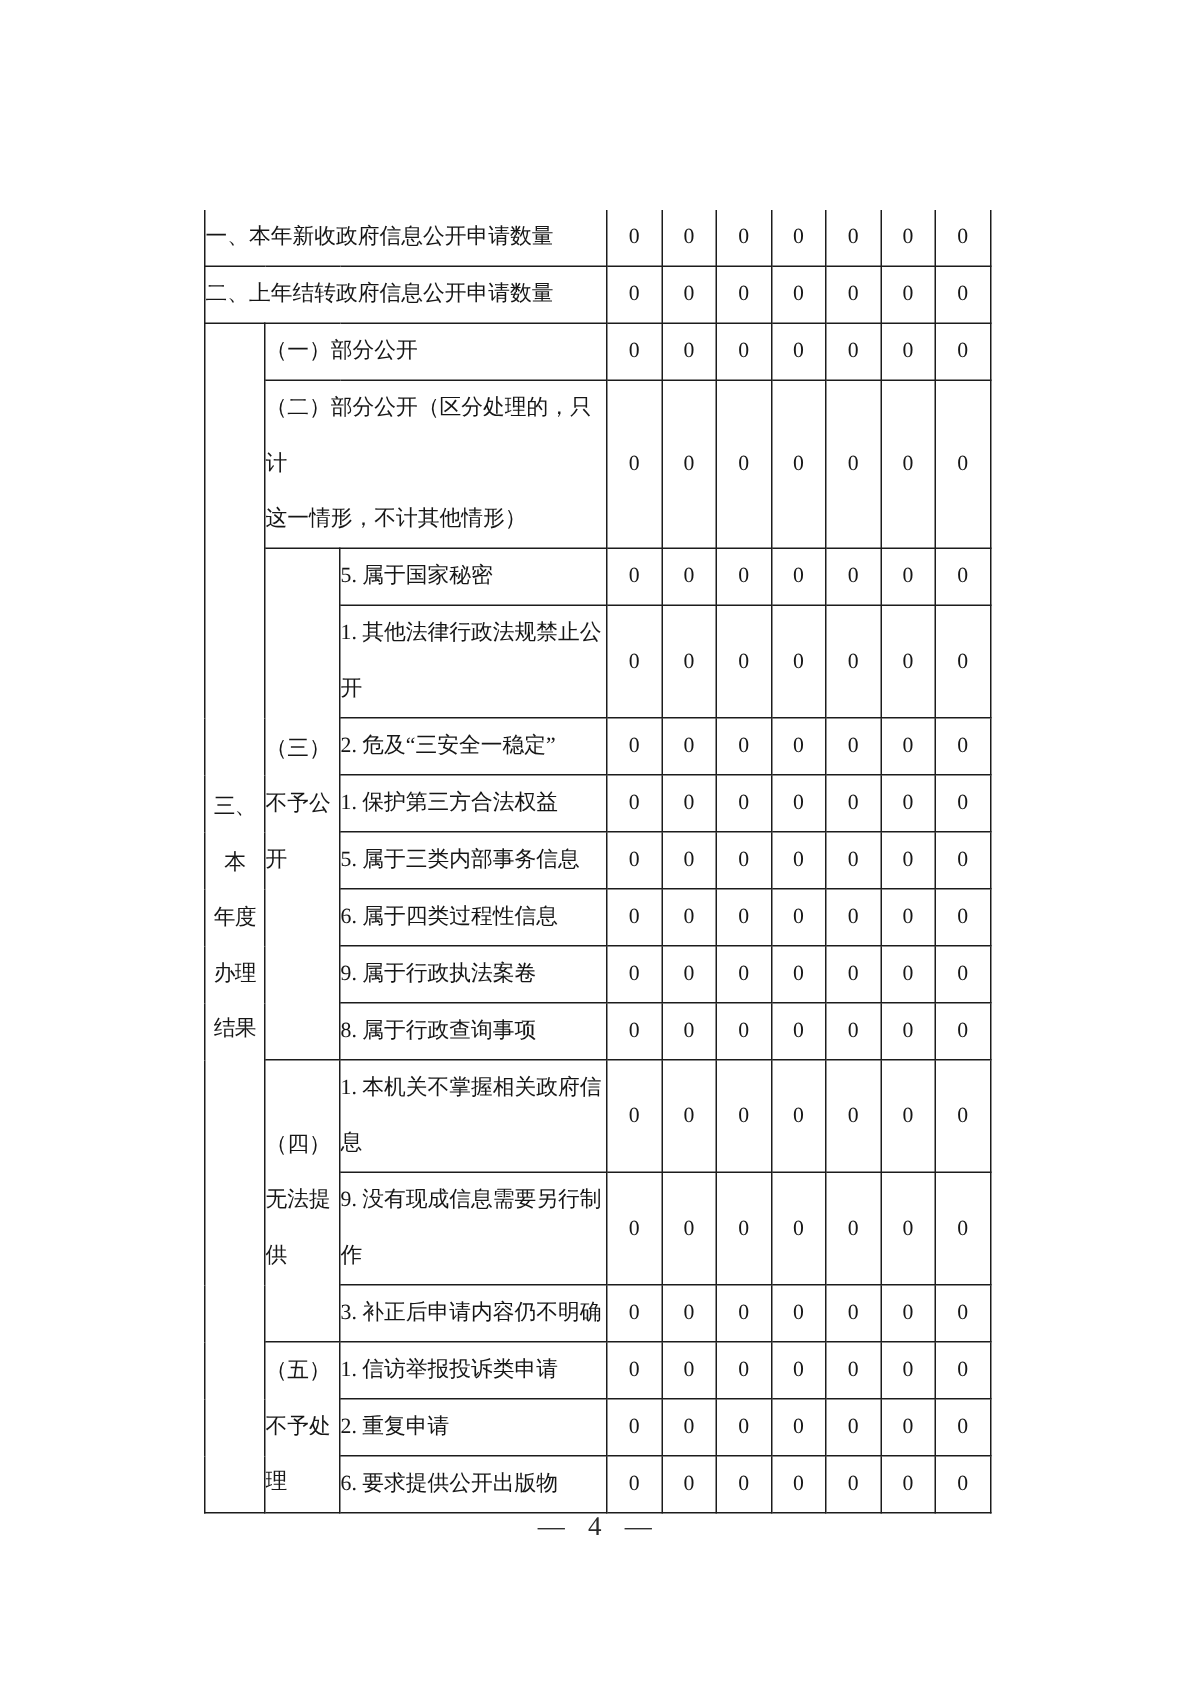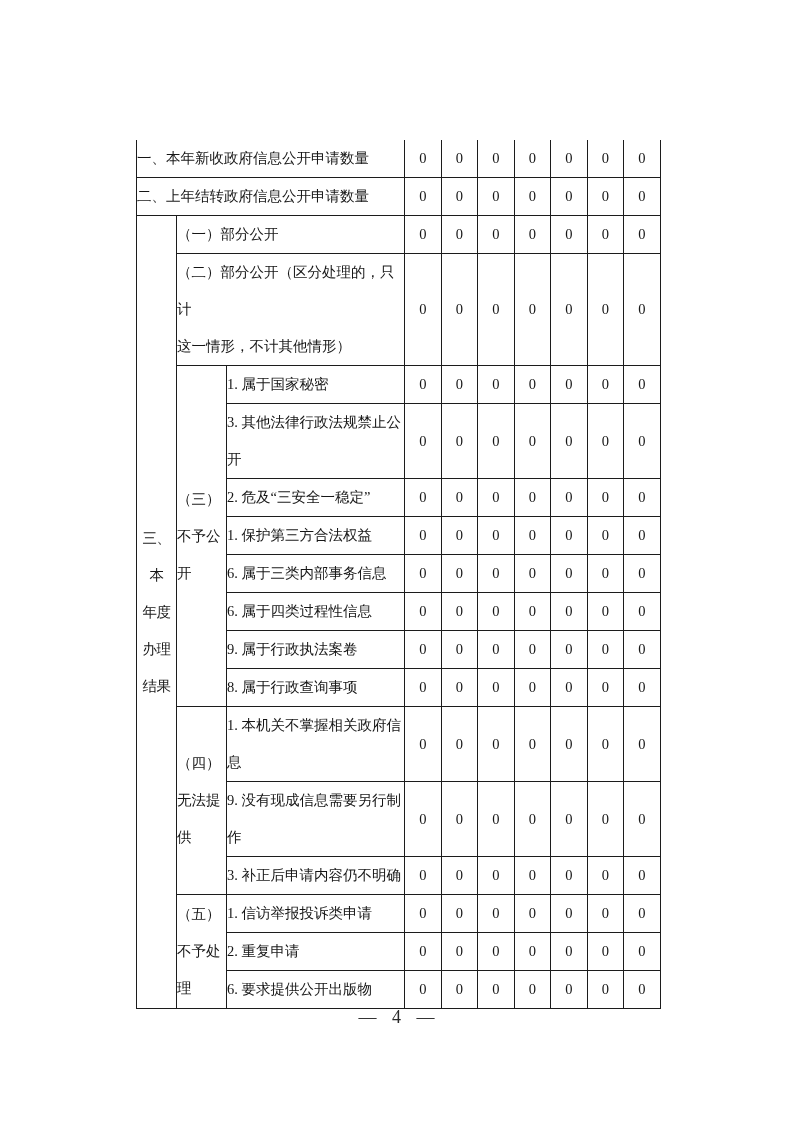--- a/index.html
+++ b/index.html
@@ -133,31 +133,31 @@
           <td class="cell-value">0</td>
           <td class="cell-value">0</td>
           <td class="cell-value">0</td>
           <td class="cell-value">0</td>
           <td class="cell-value">0</td>
         </tr>
         <tr>
           <td rowspan="8" class="cell-group">（三）
 不予公
 开</td>
-          <td class="cell-item">1. 属于国家秘密</td>
-          <td class="cell-value">0</td>
-          <td class="cell-value">0</td>
-          <td class="cell-value">0</td>
-          <td class="cell-value">0</td>
-          <td class="cell-value">0</td>
-          <td class="cell-value">0</td>
-          <td class="cell-value">0</td>
-        </tr>
-        <tr>
-          <td class="cell-item">3. 其他法律行政法规禁止公
+          <td class="cell-item">5. 属于国家秘密</td>
+          <td class="cell-value">0</td>
+          <td class="cell-value">0</td>
+          <td class="cell-value">0</td>
+          <td class="cell-value">0</td>
+          <td class="cell-value">0</td>
+          <td class="cell-value">0</td>
+          <td class="cell-value">0</td>
+        </tr>
+        <tr>
+          <td class="cell-item">1. 其他法律行政法规禁止公
 开</td>
           <td class="cell-value">0</td>
           <td class="cell-value">0</td>
           <td class="cell-value">0</td>
           <td class="cell-value">0</td>
           <td class="cell-value">0</td>
           <td class="cell-value">0</td>
           <td class="cell-value">0</td>
         </tr>
         <tr>
@@ -174,21 +174,21 @@
           <td class="cell-item">1. 保护第三方合法权益</td>
           <td class="cell-value">0</td>
           <td class="cell-value">0</td>
           <td class="cell-value">0</td>
           <td class="cell-value">0</td>
           <td class="cell-value">0</td>
           <td class="cell-value">0</td>
           <td class="cell-value">0</td>
         </tr>
         <tr>
-          <td class="cell-item">6. 属于三类内部事务信息</td>
+          <td class="cell-item">5. 属于三类内部事务信息</td>
           <td class="cell-value">0</td>
           <td class="cell-value">0</td>
           <td class="cell-value">0</td>
           <td class="cell-value">0</td>
           <td class="cell-value">0</td>
           <td class="cell-value">0</td>
           <td class="cell-value">0</td>
         </tr>
         <tr>
           <td class="cell-item">6. 属于四类过程性信息</td>

